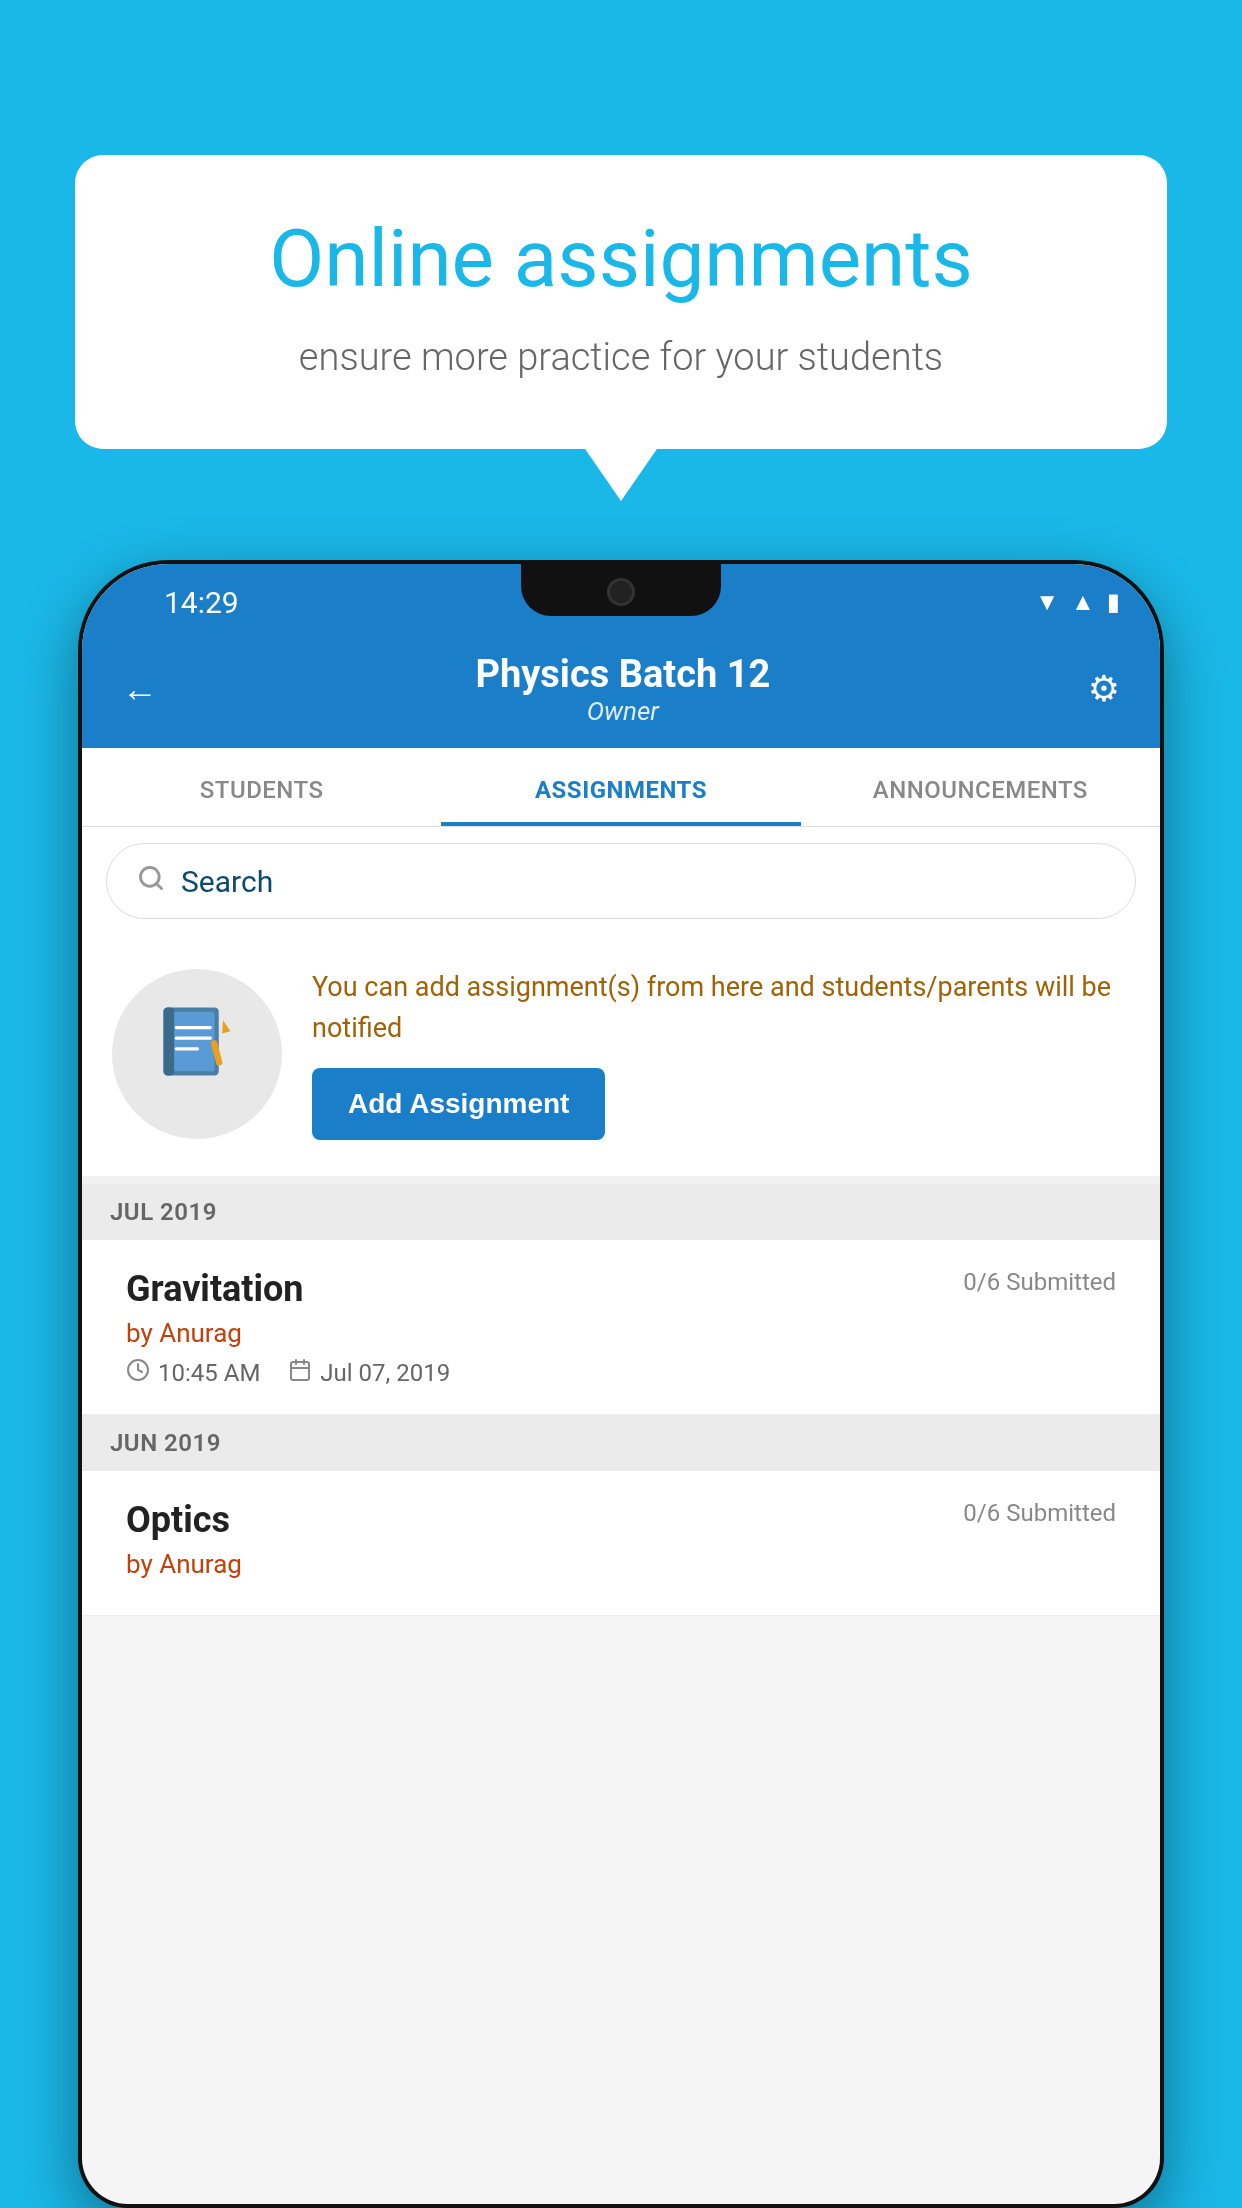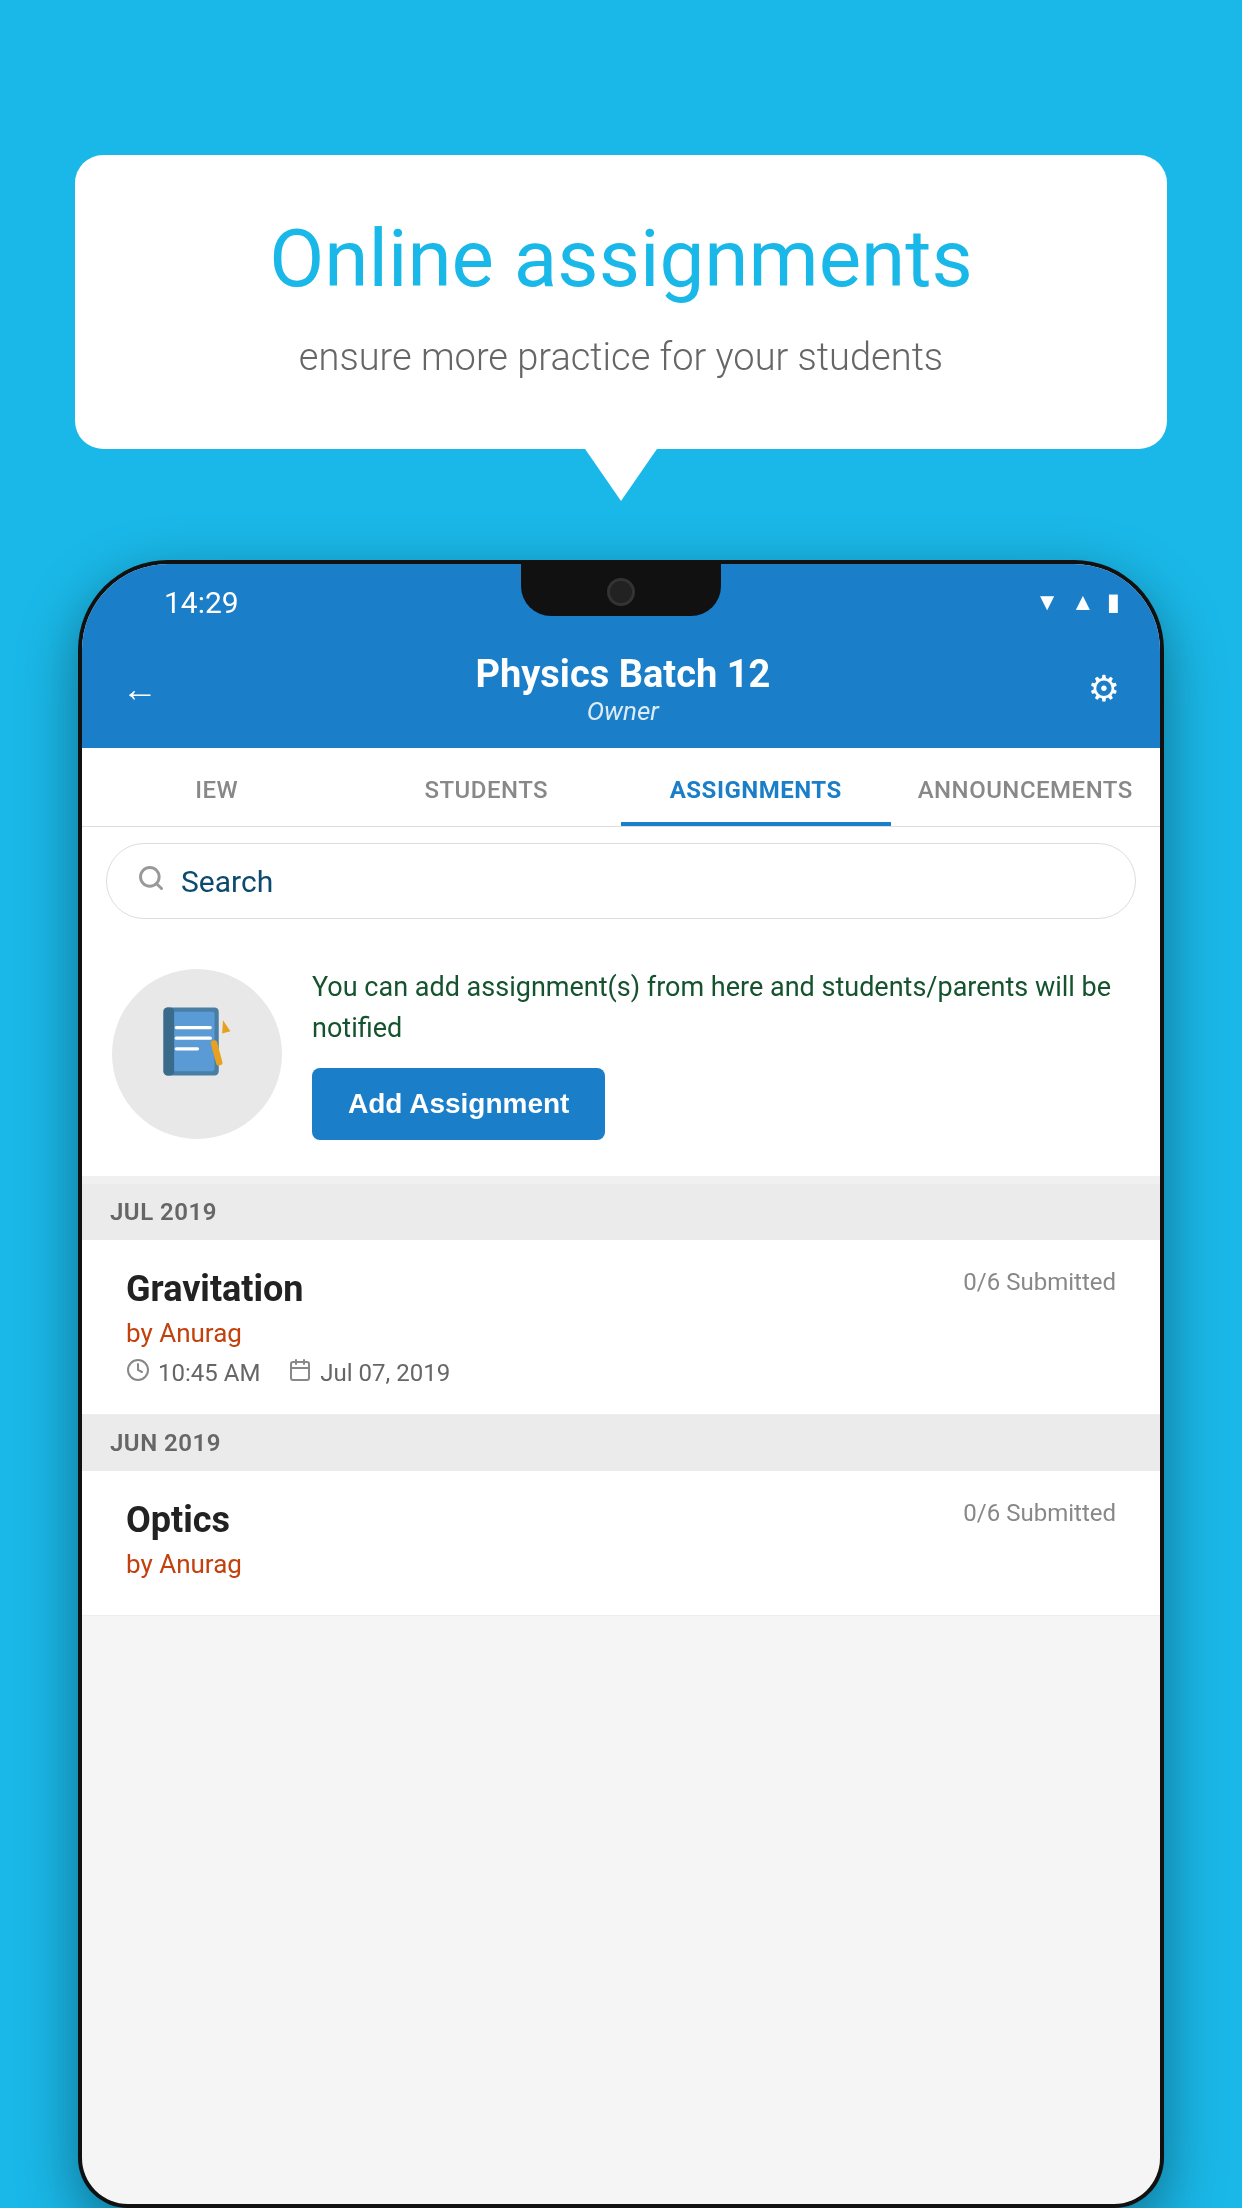--- a/index.html
+++ b/index.html
@@ -254,21 +254,21 @@
 
     .notebook-icon {
       font-size: 80px;
     }
 
     .promo-text-area {
       flex: 1;
     }
 
     .promo-description {
-      color: #14532d;
+      color: #a16207;
       font-size: 27px;
       line-height: 1.5;
       margin-bottom: 20px;
     }
 
     .add-assignment-btn {
       background: #1a7ec8;
       color: white;
       border: none;
       border-radius: 8px;
@@ -367,23 +367,20 @@
     <div class="app-header">
       <span class="header-back">←</span>
       <div class="header-title-area">
         <div class="header-title">Physics Batch 12</div>
         <div class="header-subtitle">Owner</div>
       </div>
       <span class="header-settings">⚙</span>
     </div>
 
     <div class="tabs-bar">
-      <div class="tab-item">
-        <span>IEW</span>
-      </div>
       <div class="tab-item">
         <span>STUDENTS</span>
       </div>
       <div class="tab-item active">
         <span>ASSIGNMENTS</span>
       </div>
       <div class="tab-item">
         <span>ANNOUNCEMENTS</span>
       </div>
     </div>

